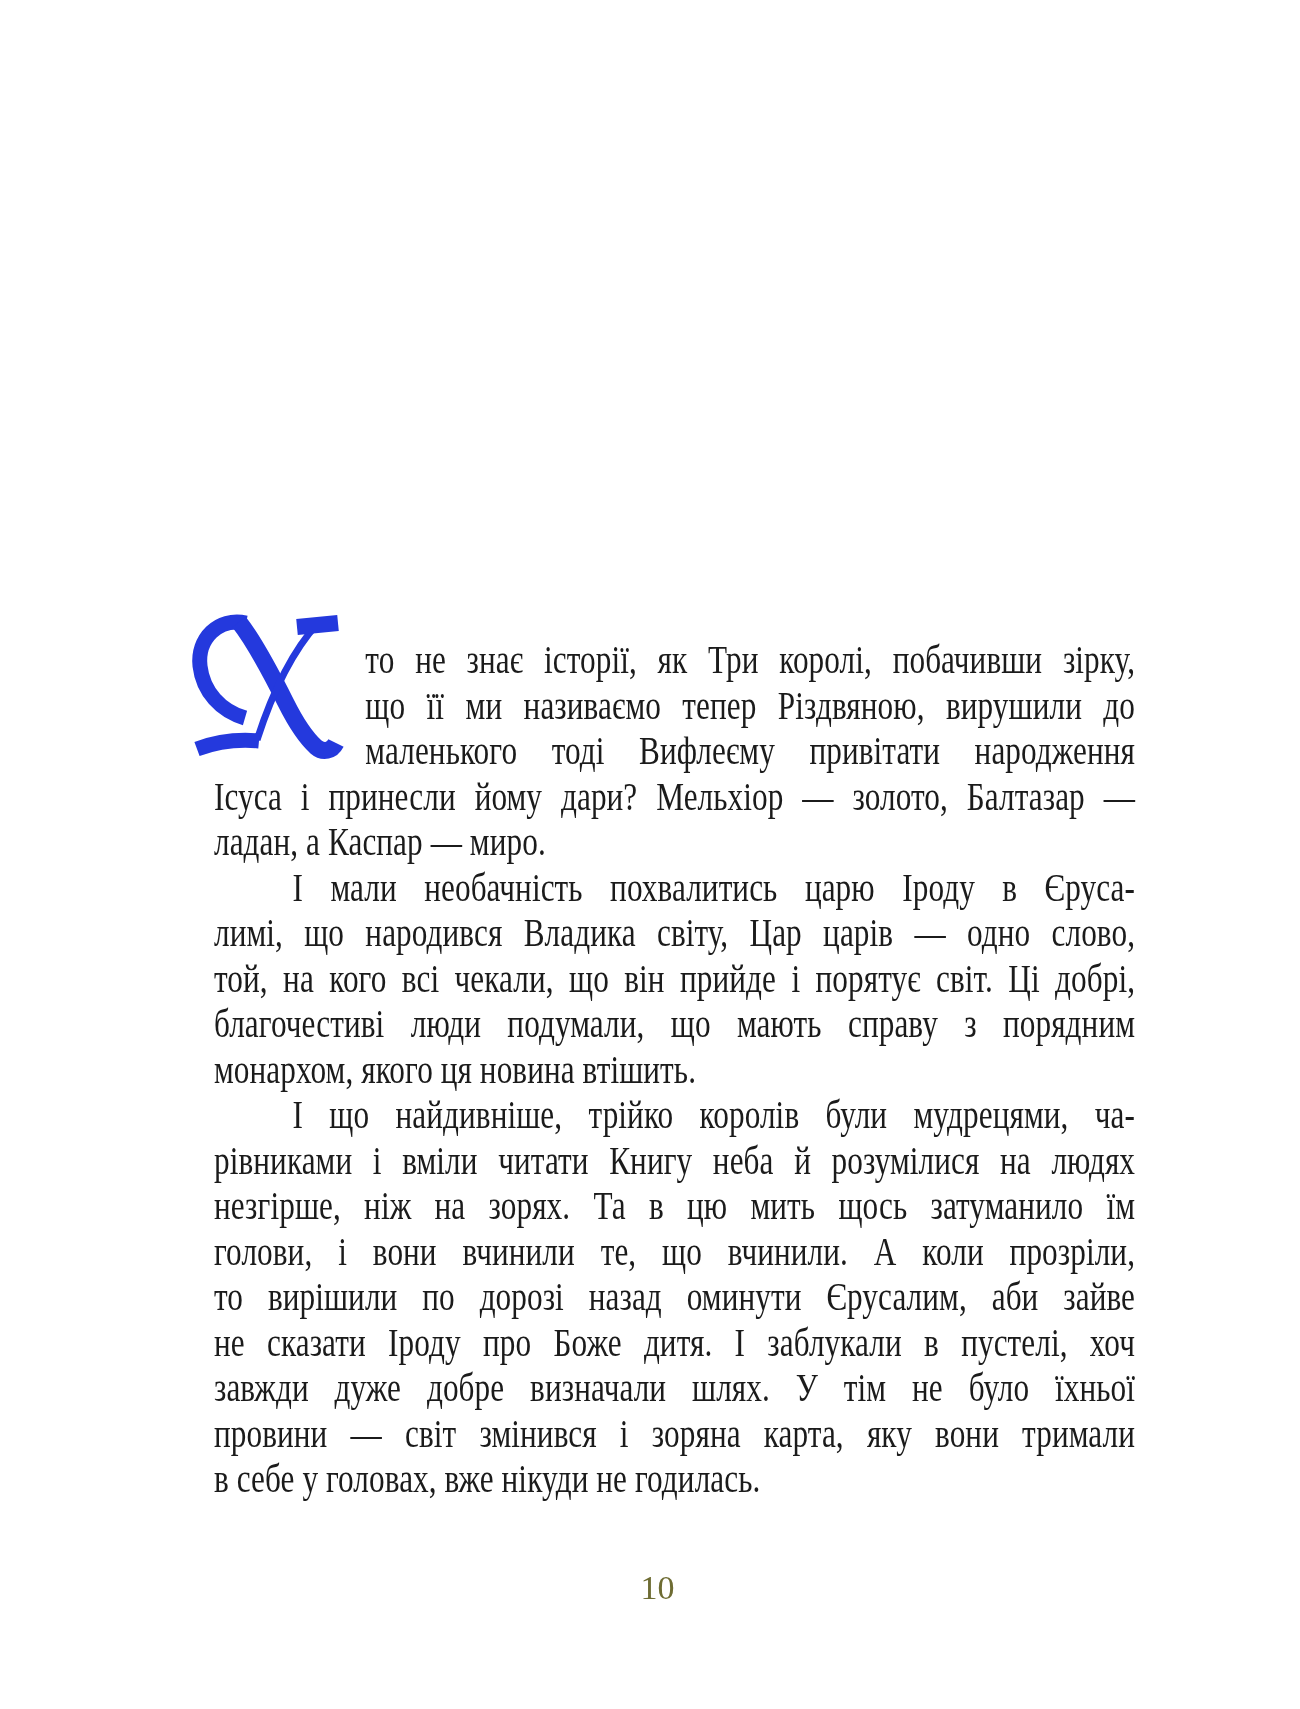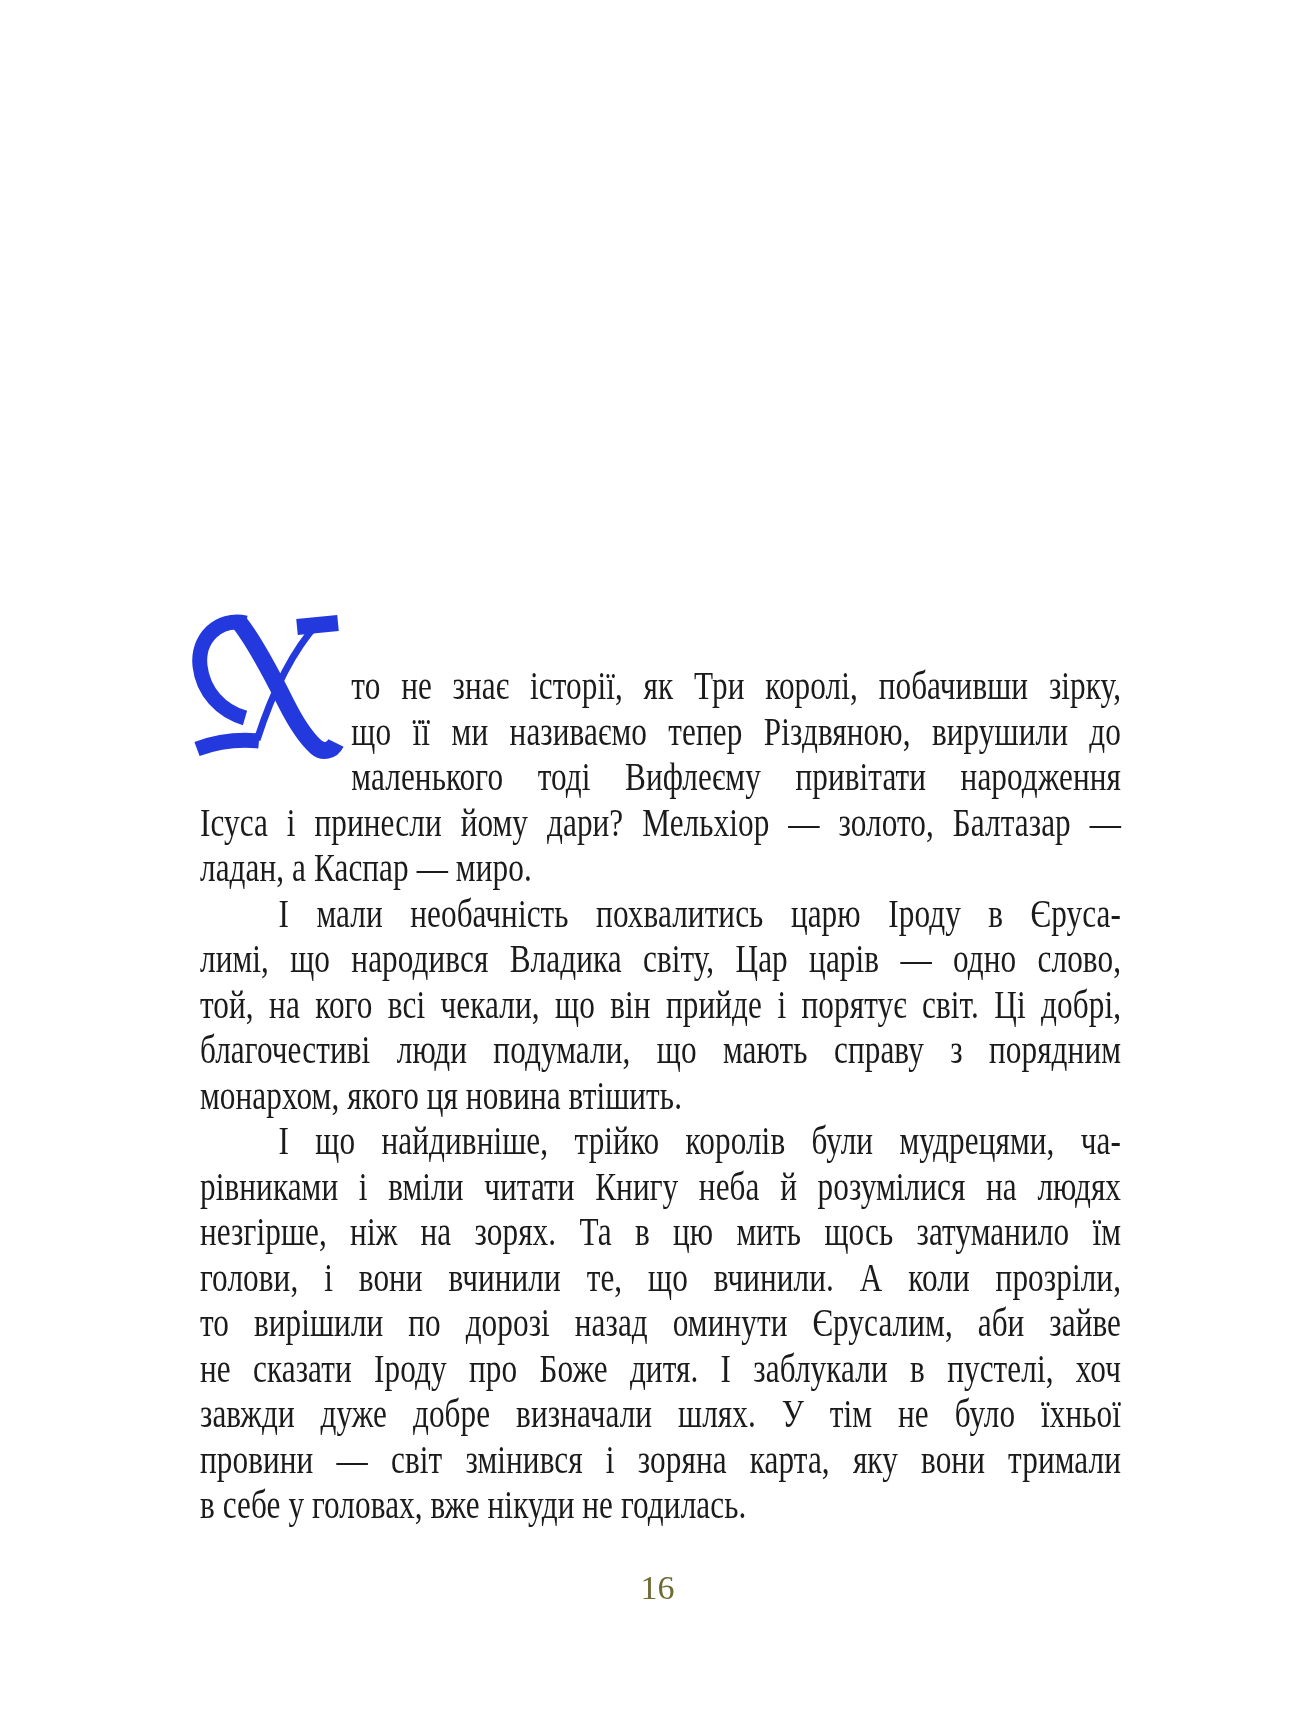--- a/index.html
+++ b/index.html
@@ -14,24 +14,23 @@
     height: 1709px;
     margin: 0 auto;
     background: var(--background, #ffffff);
     overflow: hidden;
     font-family: "Liberation Serif", "DejaVu Serif", serif;
   }
 
   
   .text-block {
     position: absolute;
-    left: 200px;
+    left: 214px;
     top: 637px;
     width: 921px;
-    margin-top: 26px;
   }
   .line {
     box-sizing: border-box;
     width: 1150px;               
     transform: scaleX(0.8009);   
     transform-origin: 0 0;
     height: 45.5px;
     line-height: 45.5px;
     font-size: 39px;
     color: var(--text, #1b1b1b);
@@ -111,15 +110,15 @@
       <div class="line">рівниками і вміли читати Книгу неба й розумілися на людях</div>
       <div class="line">незгірше, ніж на зорях. Та в цю мить щось затуманило їм</div>
       <div class="line">голови, і вони вчинили те, що вчинили. А коли прозріли,</div>
       <div class="line">то вирішили по дорозі назад оминути Єрусалим, аби зайве</div>
       <div class="line">не сказати Іроду про Боже дитя. І заблукали в пустелі, хоч</div>
       <div class="line">завжди дуже добре визначали шлях. У тім не було їхньої</div>
       <div class="line">провини — світ змінився і зоряна карта, яку вони тримали</div>
       <div class="line para-last">в себе у головах, вже нікуди не годилась.</div>
     </div>
 
-  <div class="page-number">16</div>
+  <div class="page-number">10</div>
 
 </div>
 
 </body></html>

